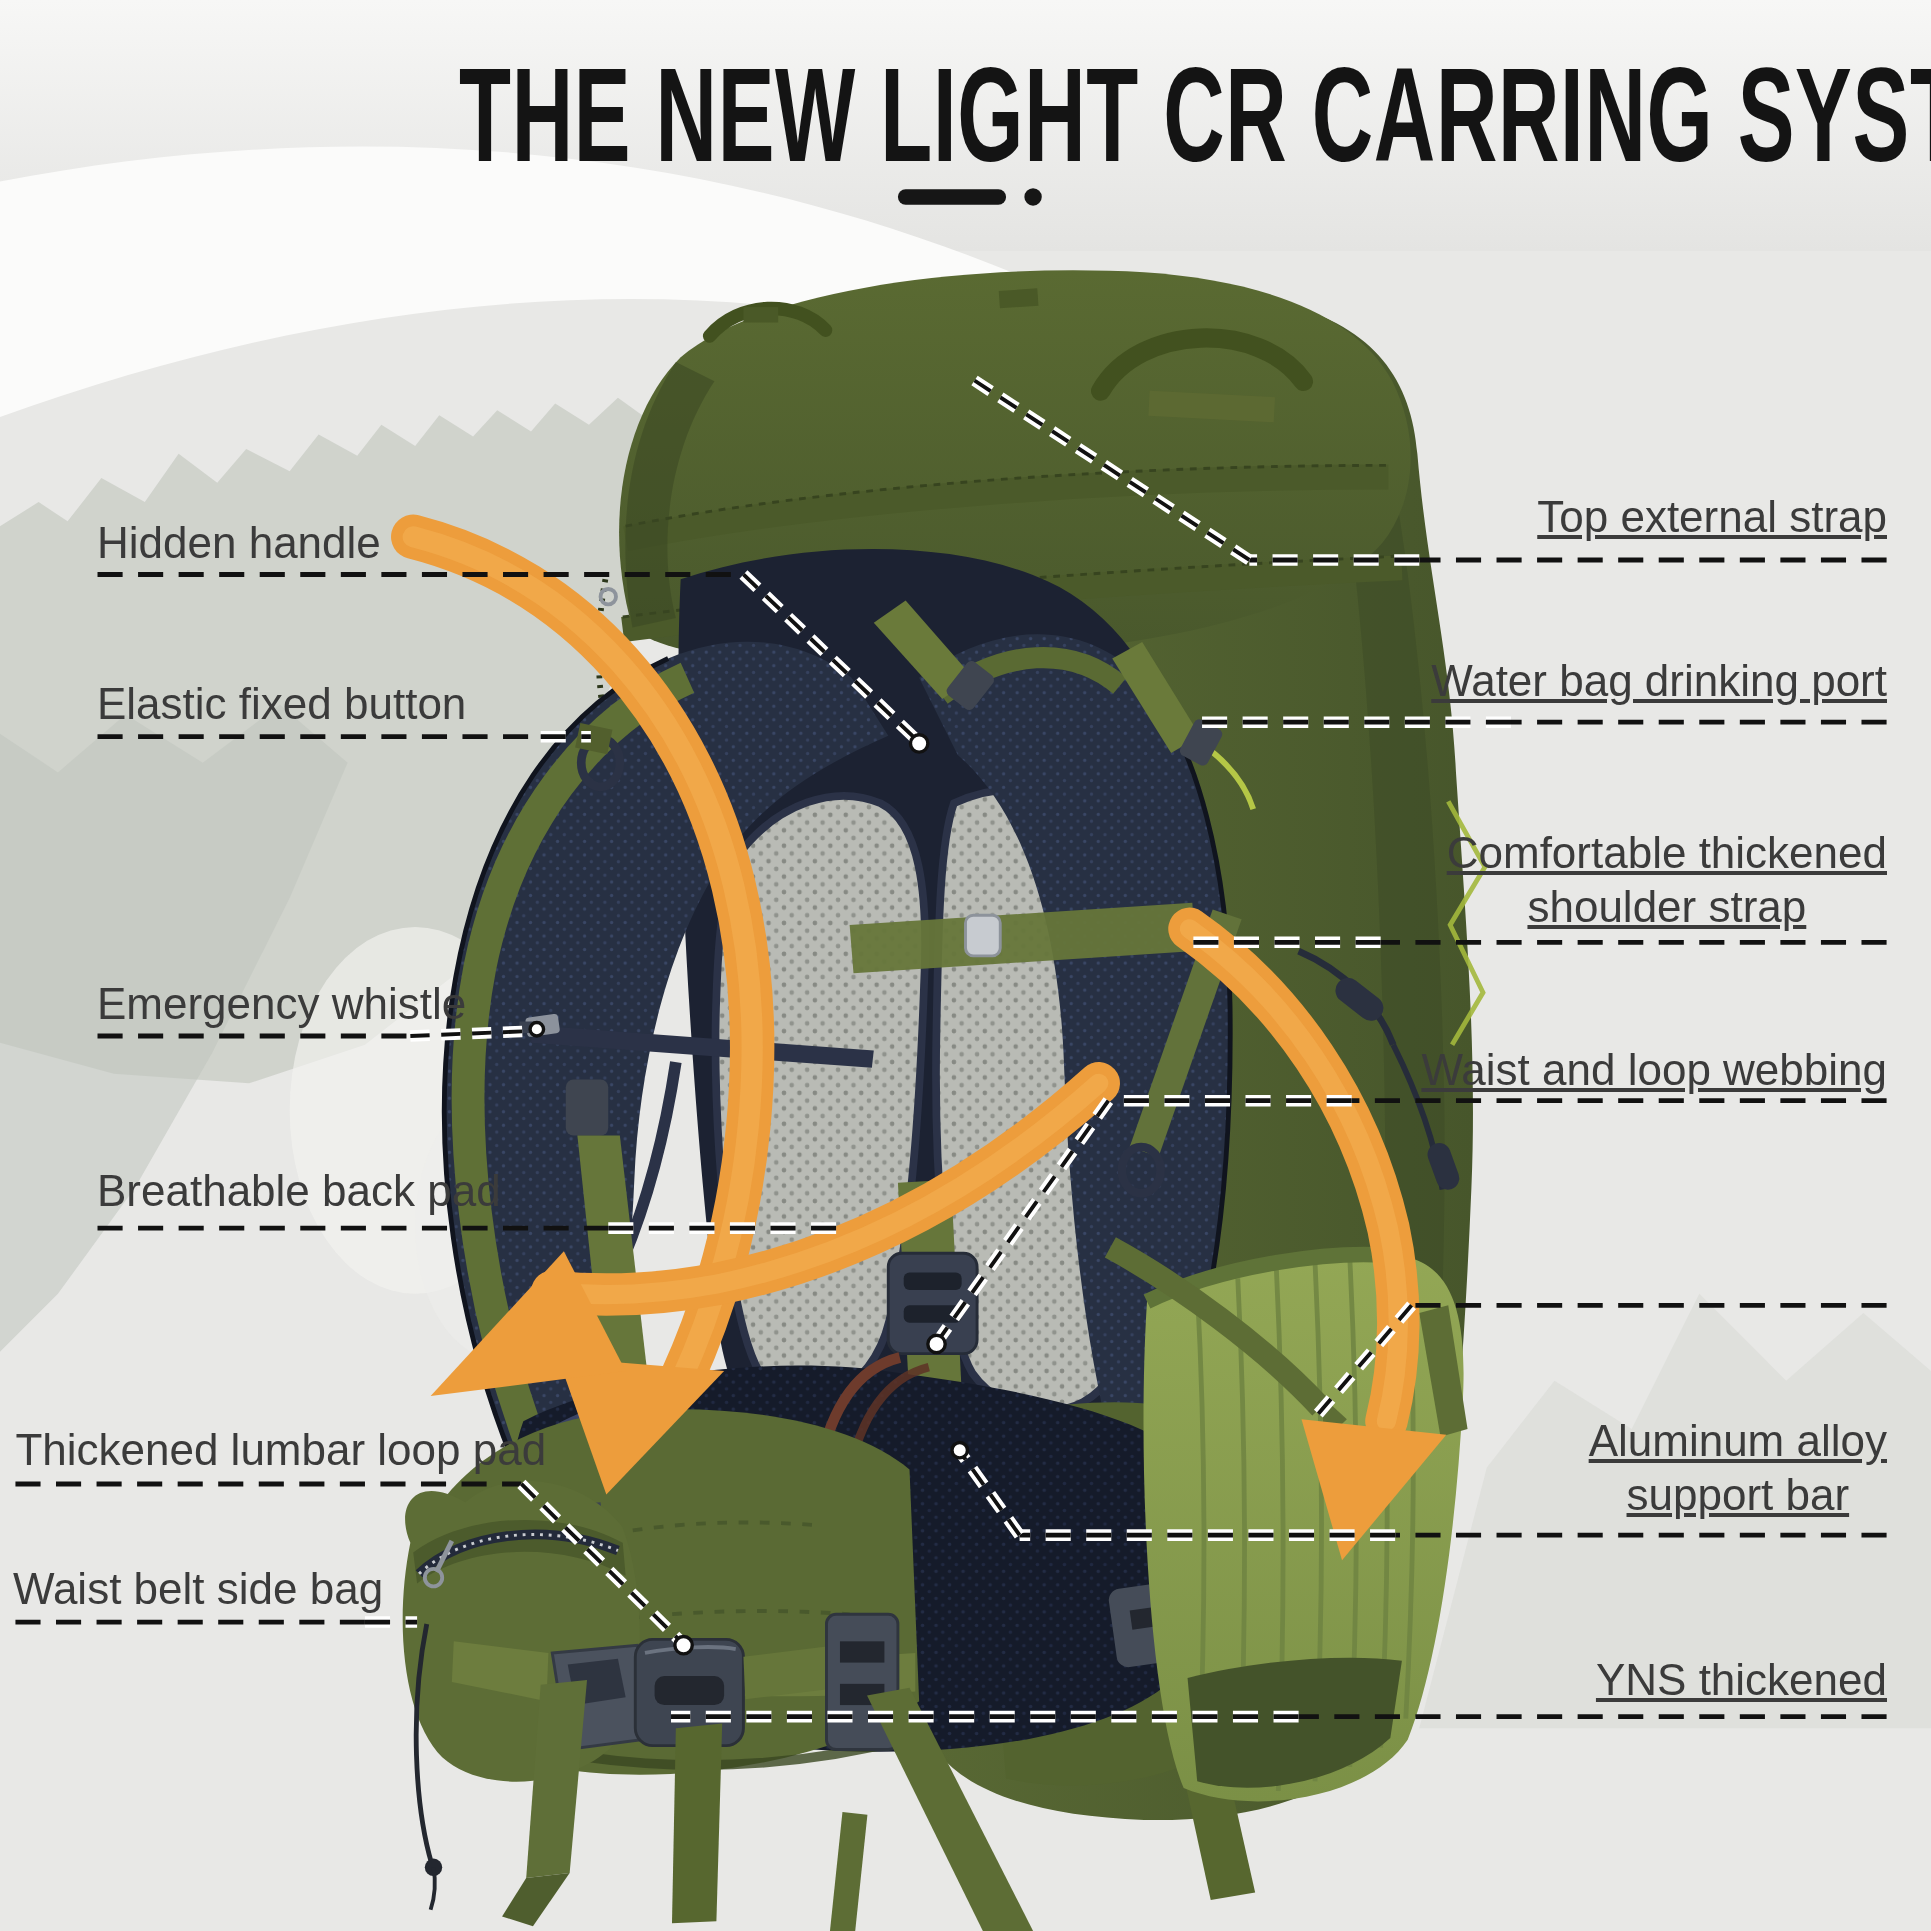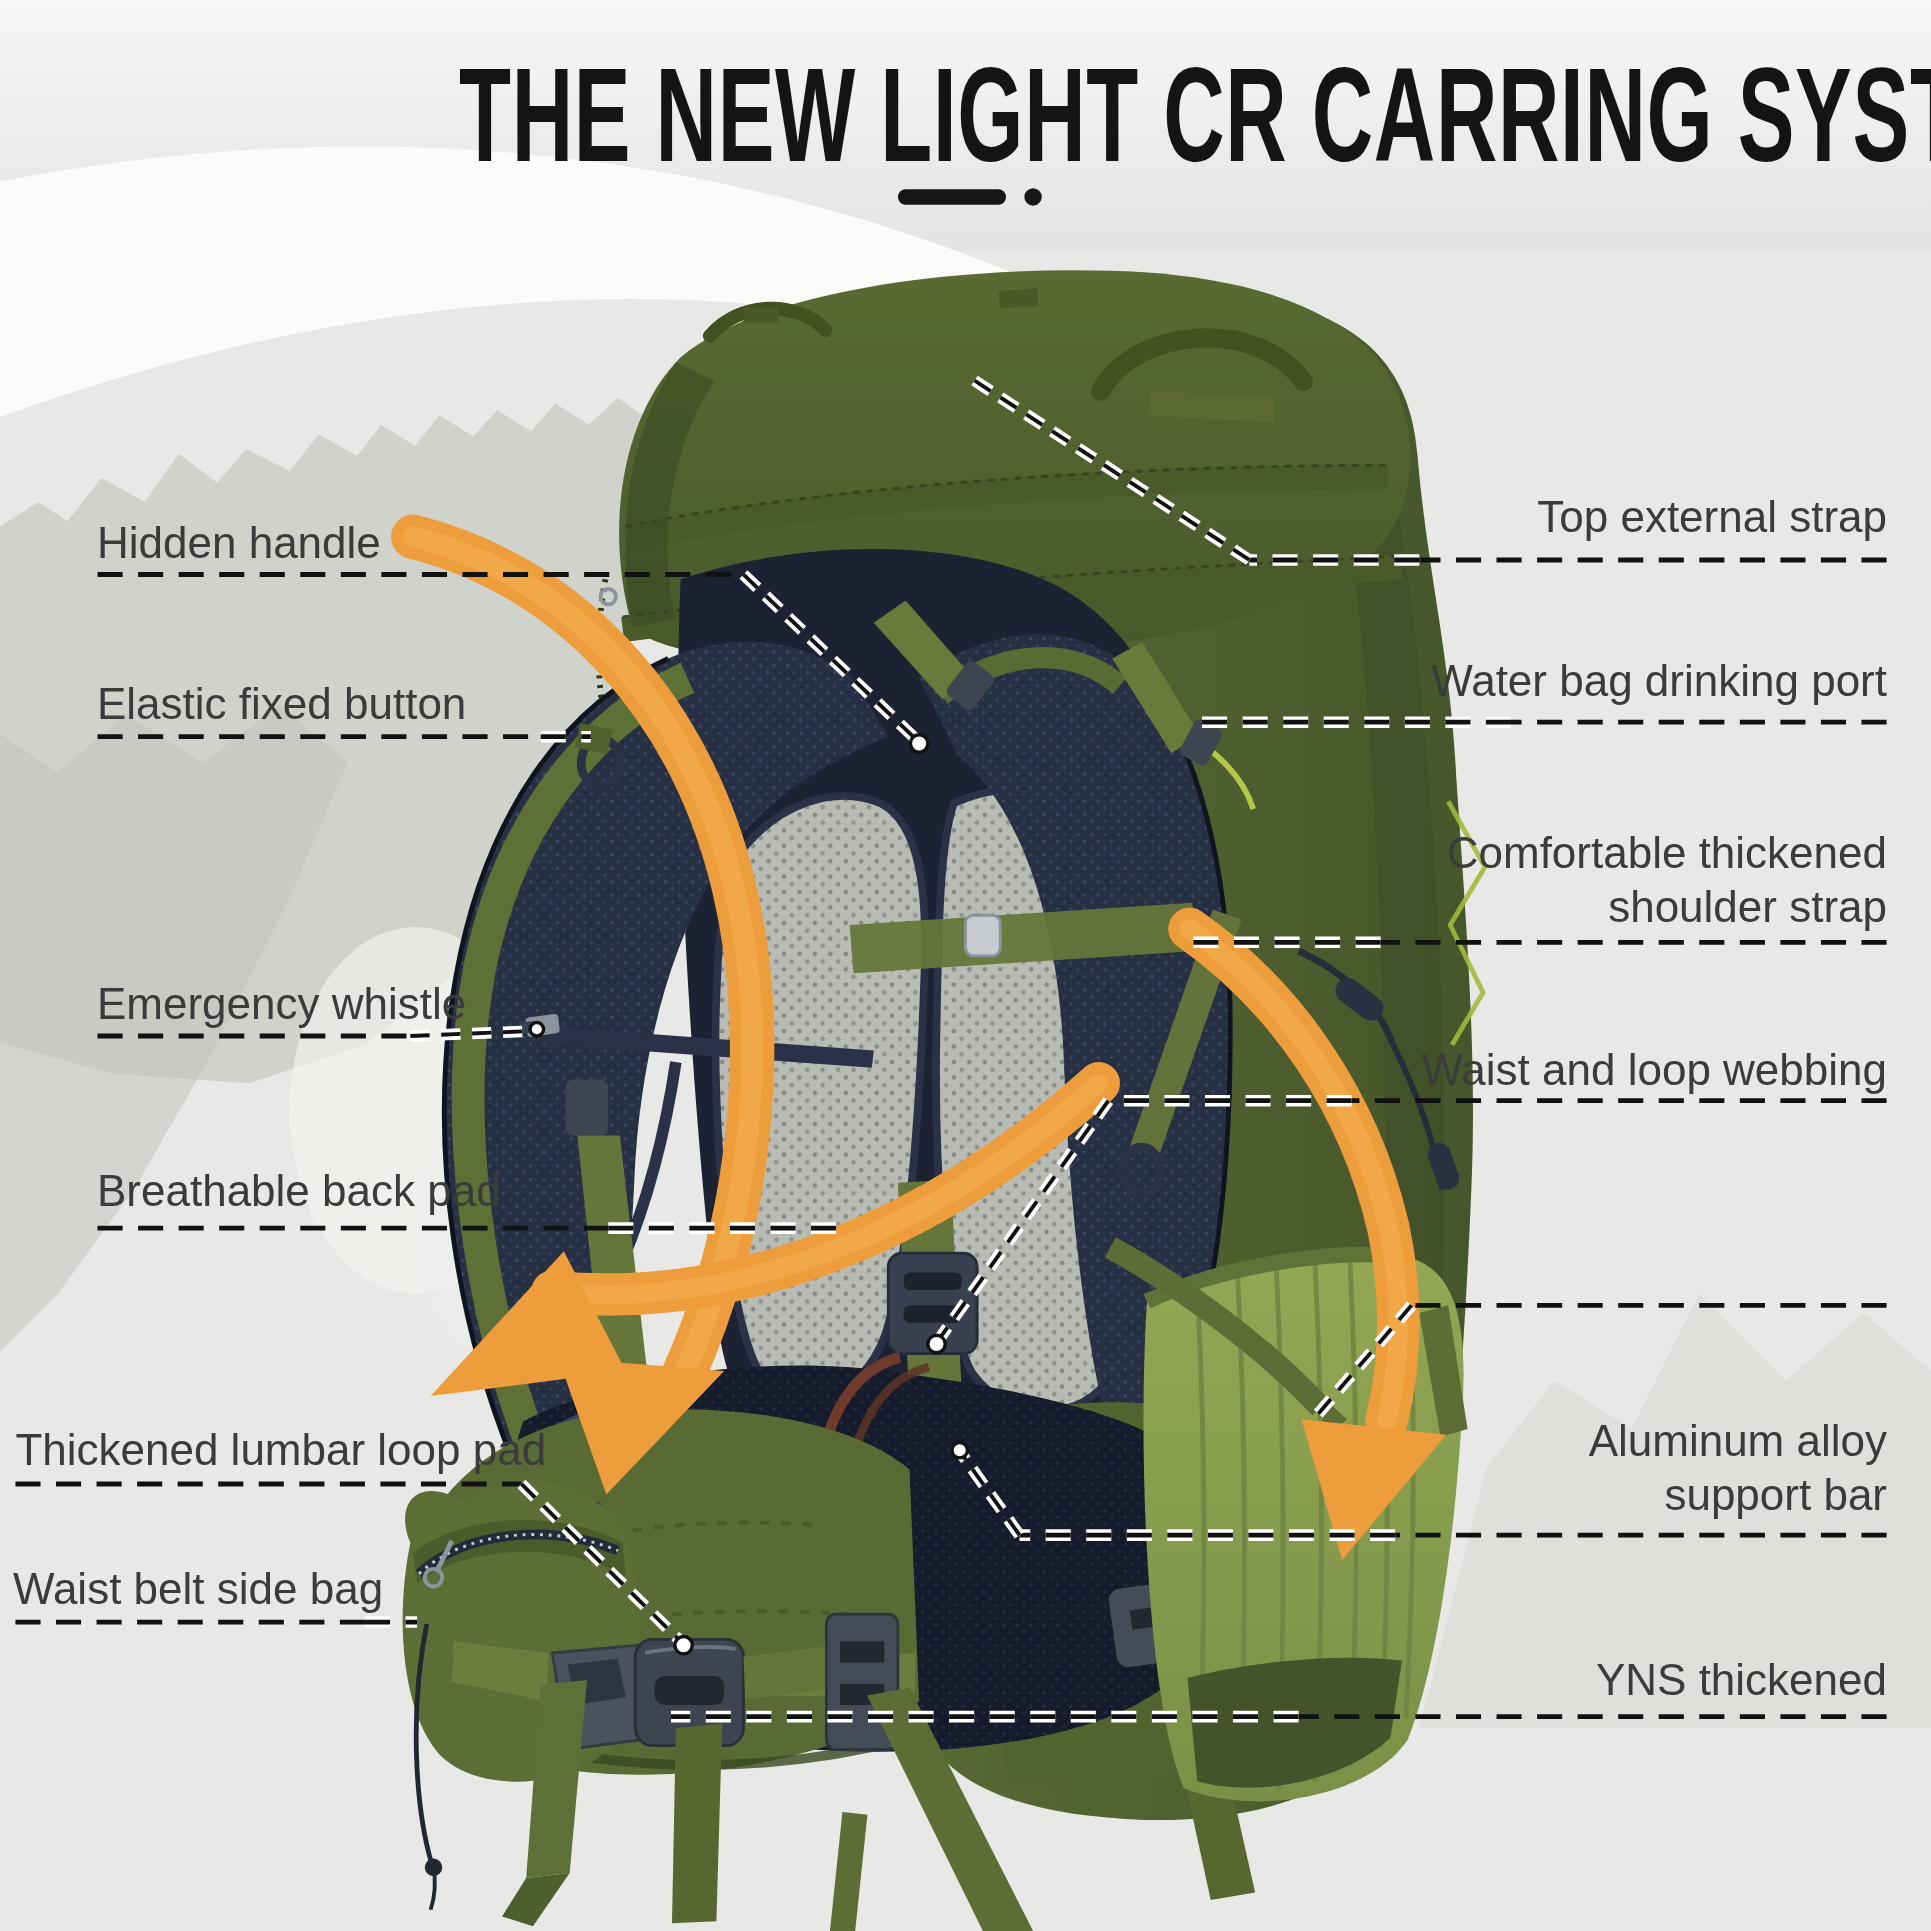--- a/index.html
+++ b/index.html
@@ -4,21 +4,21 @@
 <style>
   html,body{margin:0;padding:0;background:#e8e8e6;}
   .canvas{position:relative;width:1931px;height:1931px;overflow:hidden;
           font-family:"Liberation Sans",sans-serif;}
   .art{position:absolute;left:0;top:0;}
   .title-wrap{position:absolute;left:0;top:39px;width:1931px;text-align:center;}
   .title{display:inline-block;white-space:nowrap;transform:scaleX(.64);transform-origin:center;
          font-size:133px;font-weight:800;letter-spacing:1px;color:var(--title-text,#141414);}
   .label{position:absolute;font-size:44px;line-height:54px;color:var(--label-text,#3b3b3b);
          white-space:pre-line;}
-  .label.right{text-align:right;}
+  .label.right{text-align:center;text-decoration:underline;}
   .ld{stroke:var(--leader-line,#111);stroke-width:5;stroke-dasharray:26 16;fill:none;}
   .ldf{stroke:var(--leader-line,#111);stroke-width:4;stroke-dasharray:20 12;fill:none;}
   .ldc{stroke:#fff;stroke-width:12;stroke-dasharray:26 16;fill:none;}
   .ldcf{stroke:#fff;stroke-width:12;stroke-dasharray:20 12;fill:none;}
   .ring{fill:#fff;stroke:var(--leader-line,#111);stroke-width:3.5;}
   .arrow-base{stroke:var(--accent-orange,#ED9D3C);fill:none;stroke-linecap:round;}
   .arrow-in{stroke:#f4b054;fill:none;stroke-linecap:round;opacity:.55;}
   .arrow-head{fill:var(--accent-orange,#ED9D3C);}
 </style>
 </head>

